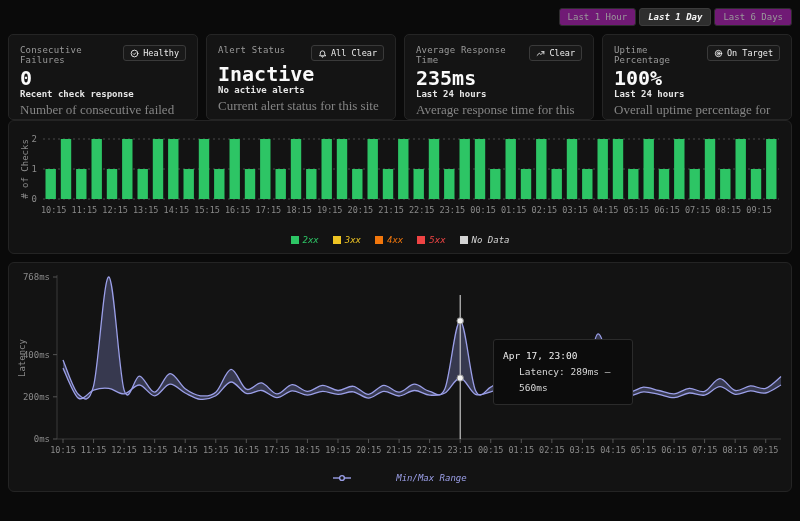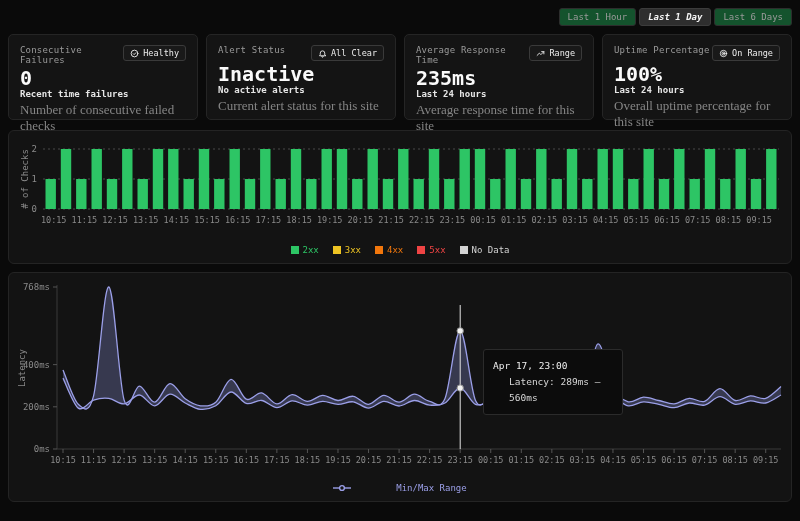--- a/index.html
+++ b/index.html
@@ -8,26 +8,26 @@
     background:#0a0a0a;
     color:#e5e5e5;
     font-family:"DejaVu Sans Mono", monospace;
     padding:8px;
   }
   
   .topbar { display:flex; justify-content:flex-end; margin-bottom:8px; }
   .btn-group { display:flex; gap:3px; }
   .range-btn {
     font-family:inherit; font-size:9px; color:#9a9a9a;
-    background:#14532d; border:1px solid #2d2d2d; border-radius:3px;
+    background:#701a75; border:1px solid #2d2d2d; border-radius:3px;
     padding:3px 8px; cursor:pointer; white-space:nowrap;
   }
   .range-btn.active { background:#2e2e2e; color:#f5f5f5; border-color:#3c3c3c; font-weight:bold;font-style:italic; }
   
-  .stats-row { display:flex; gap:8px; margin-bottom:10px; }
+  .stats-row { display:flex; gap:8px; }
   .card {
     flex:1; background:#141414; border:1px solid #252525; border-radius:5px;
     padding:10px 11px; height:86px; display:flex; flex-direction:column;
   }
   .card-head { display:flex; justify-content:space-between; align-items:flex-start; }
   .card-title { font-size:9px; color:#9a9a9a; letter-spacing:0.2px; }
   .badge {
     display:inline-flex; align-items:center; gap:4px;
     font-size:8.5px; color:#ededed; background:#191919;
     border:1px solid #3a3a3a; border-radius:3px; padding:2px 6px; white-space:nowrap;
@@ -39,26 +39,26 @@
   
   .panel {
     background:#131313; border:1px solid #242424; border-radius:6px;
     padding:6px 8px; position:relative;
   }
   .bar-panel { margin-bottom:8px; }
   .chart-legend {
     display:flex; justify-content:center; align-items:center; gap:14px;
     font-size:9px; margin-top:2px; height:14px;
   }
-  .chart-legend .item { display:inline-flex; align-items:center; gap:4px; }
+  .chart-legend .item { display:inline-flex; align-items:center; gap:4px;font-style:italic; }
   .chart-legend .swatch { width:8px; height:8px; display:inline-block; }
   svg text { font-family:"DejaVu Sans Mono", monospace; }
   
   .tooltip {
-    position:absolute; left:474px; top:76px; width:140px;
+    position:absolute; left:484px; top:76px; width:140px;
     background:#0c0c0c; border:1px solid #2b2b2b; border-radius:3px;
     padding:8px 9px; font-size:9.5px; line-height:1.7; z-index:5;
   }
   .tooltip .tt-title { color:#f0f0f0; display:block; }
   .tooltip .tt-text  { color:#d6d6d6; display:block;margin-left:16px; }
 </style>
 </head>
 <body>
 
 <div class="topbar">
@@ -76,21 +76,21 @@
       <span class="card-title">Consecutive Failures</span>
       <span class="badge">
         <svg viewBox="0 0 24 24">
             <circle cx="12" cy="12" r="9"></circle>
             <path d="M8.5 12.5l2.5 2.5 4.5-5"></path>
           </svg>
         <span>Healthy</span>
       </span>
     </div>
     <div class="card-value">0</div>
-    <div class="card-sub">Recent time failures</div>
+    <div class="card-sub">Recent check response</div>
     <div class="card-desc">Number of consecutive failed checks</div>
   </div>
 
   <div class="card">
     <div class="card-head">
       <span class="card-title">Alert Status</span>
       <span class="badge">
         <svg viewBox="0 0 24 24">
             <path d="M18 15v-4a6 6 0 0 0-12 0v4l-2 3h16z"></path>
             <path d="M10 20a2 2 0 0 0 4 0"></path>
@@ -104,38 +104,38 @@
   </div>
 
   <div class="card">
     <div class="card-head">
       <span class="card-title">Average Response Time</span>
       <span class="badge">
         <svg viewBox="0 0 24 24">
             <path d="M3 17l6-6 4 4 8-8"></path>
             <path d="M15 7h6v6"></path>
           </svg>
-        <span>Range</span>
+        <span>Clear</span>
       </span>
     </div>
     <div class="card-value">235ms</div>
     <div class="card-sub">Last 24 hours</div>
     <div class="card-desc">Average response time for this site</div>
   </div>
 
   <div class="card">
     <div class="card-head">
       <span class="card-title">Uptime Percentage</span>
       <span class="badge">
         <svg viewBox="0 0 24 24">
             <circle cx="12" cy="12" r="8.5"></circle>
             <circle cx="12" cy="12" r="4"></circle>
             <circle cx="12" cy="12" r="0.8"></circle>
           </svg>
-        <span>On Range</span>
+        <span>On Target</span>
       </span>
     </div>
     <div class="card-value">100%</div>
     <div class="card-sub">Last 24 hours</div>
     <div class="card-desc">Overall uptime percentage for this site</div>
   </div>
 </div>
 
 <section class="panel bar-panel">
   <svg id="bar-svg" width="768" height="100" viewBox="0 0 768 100">

